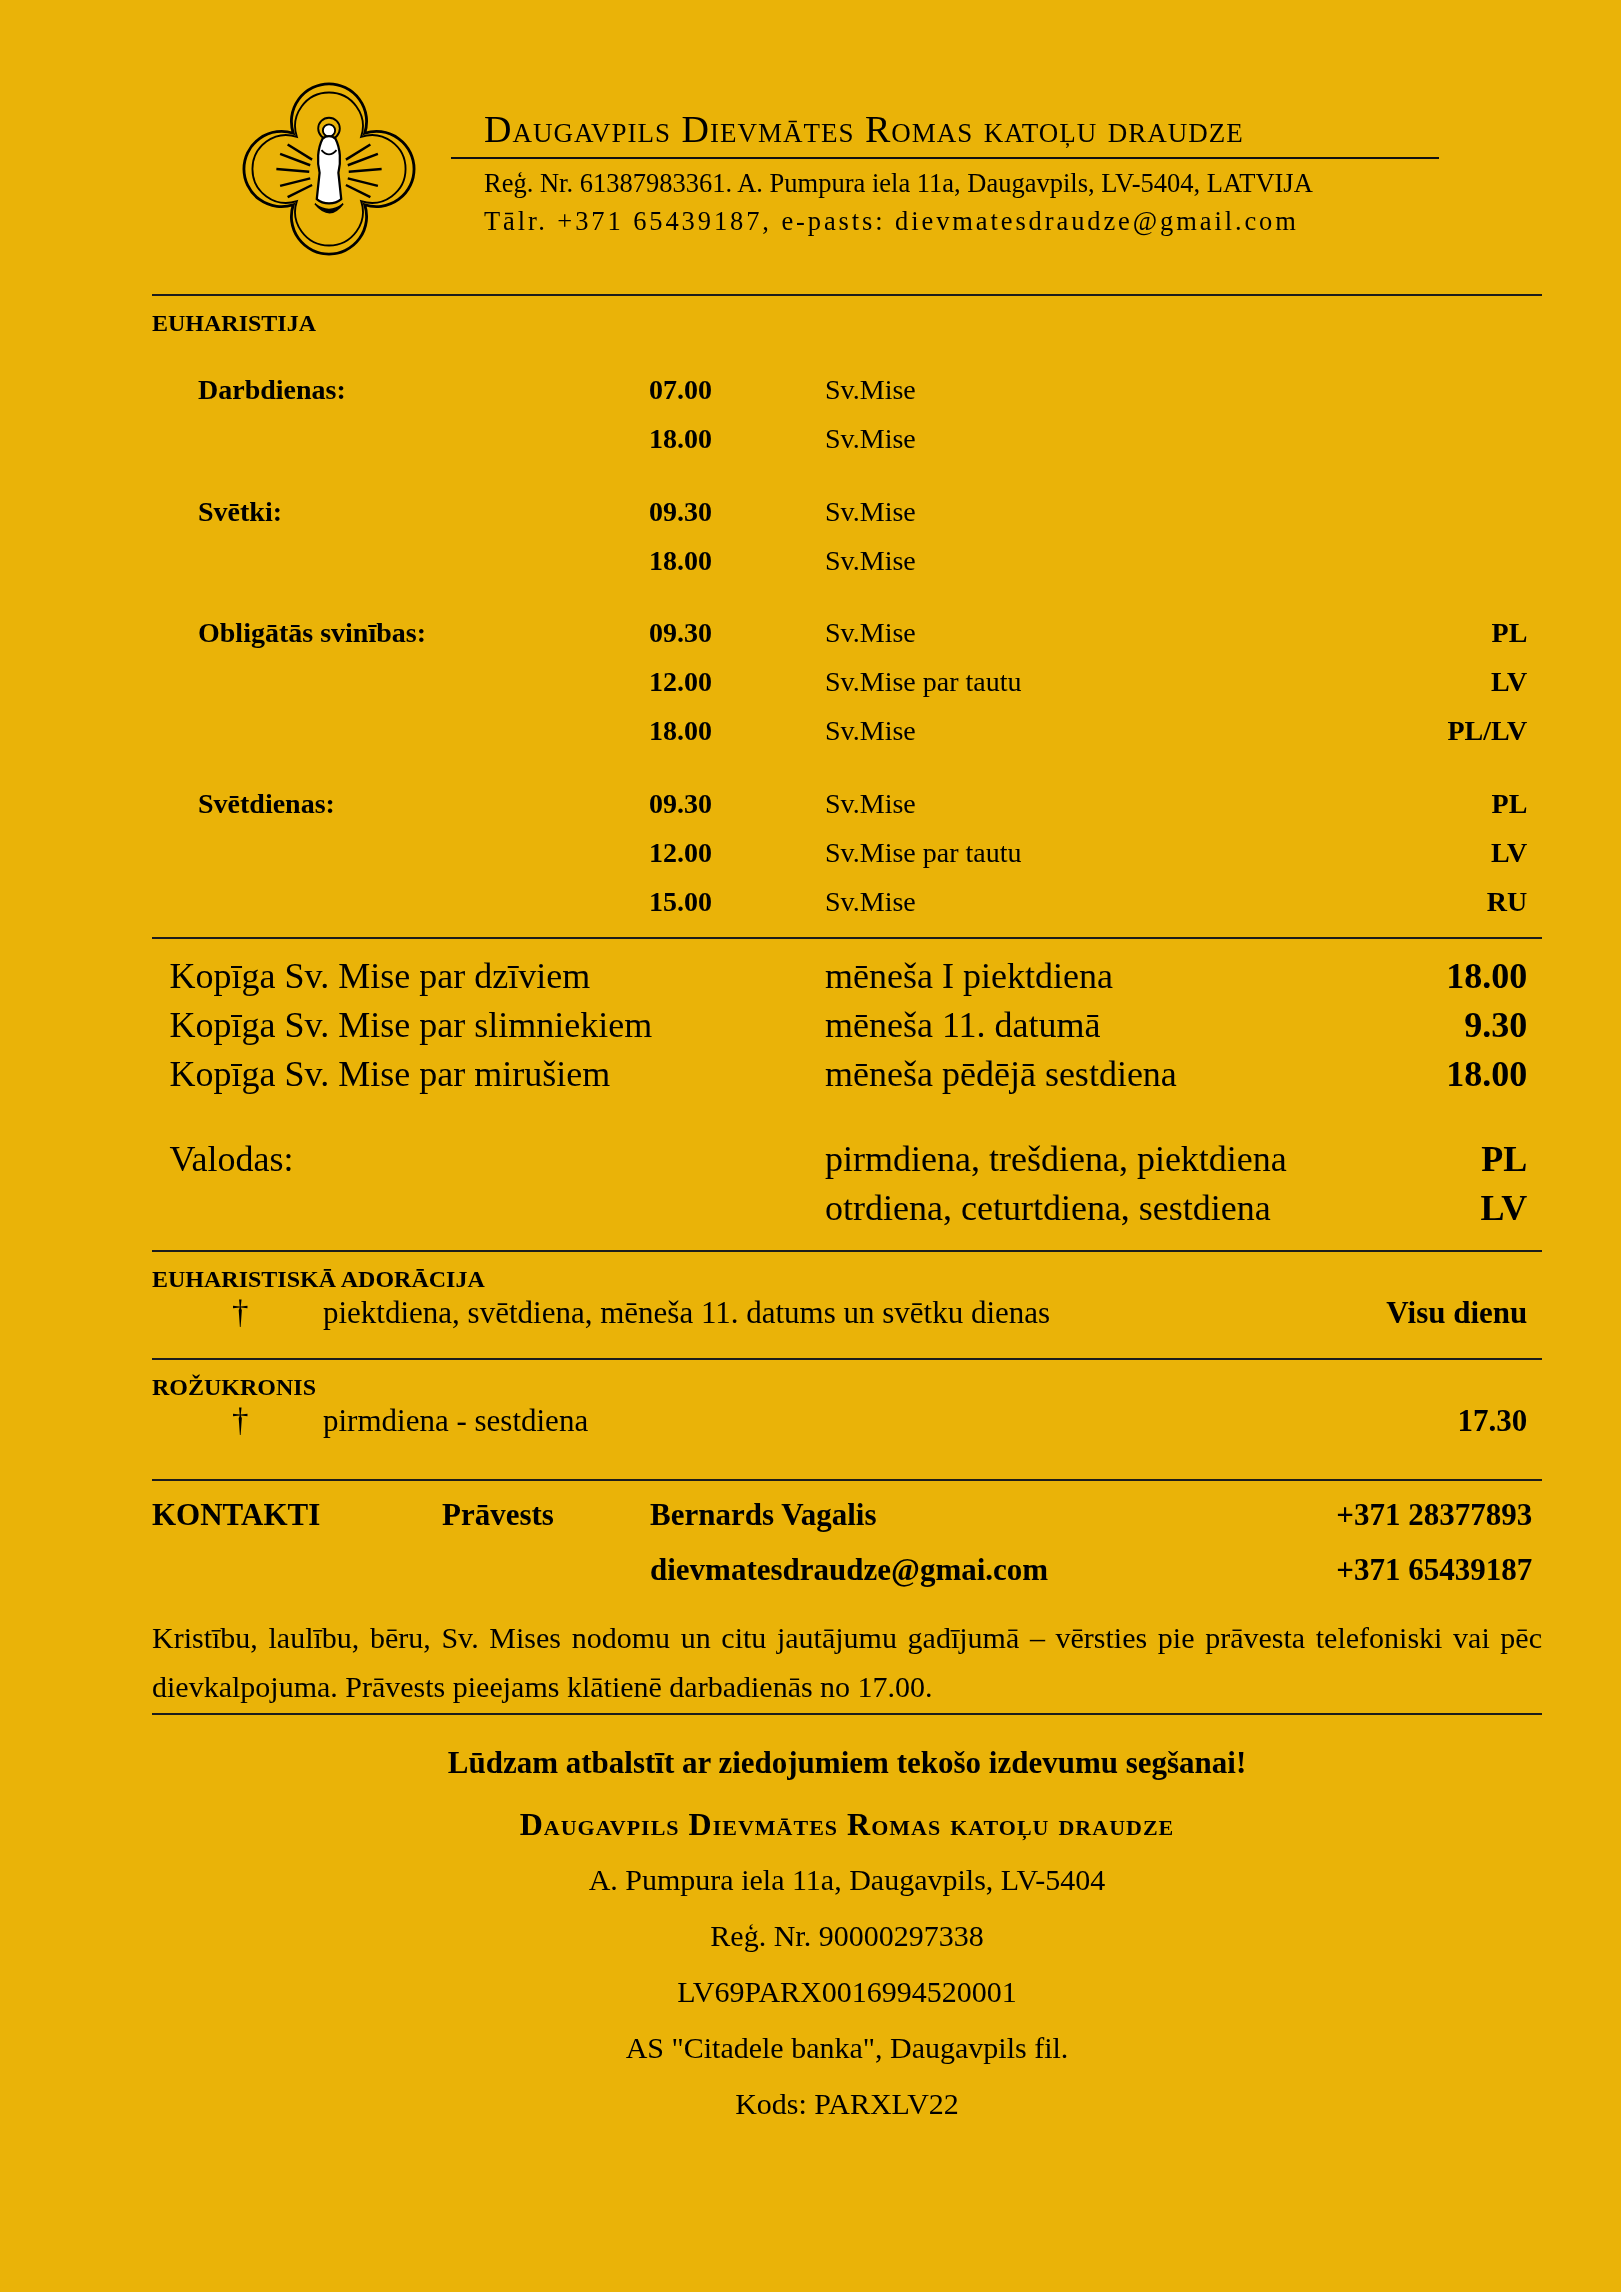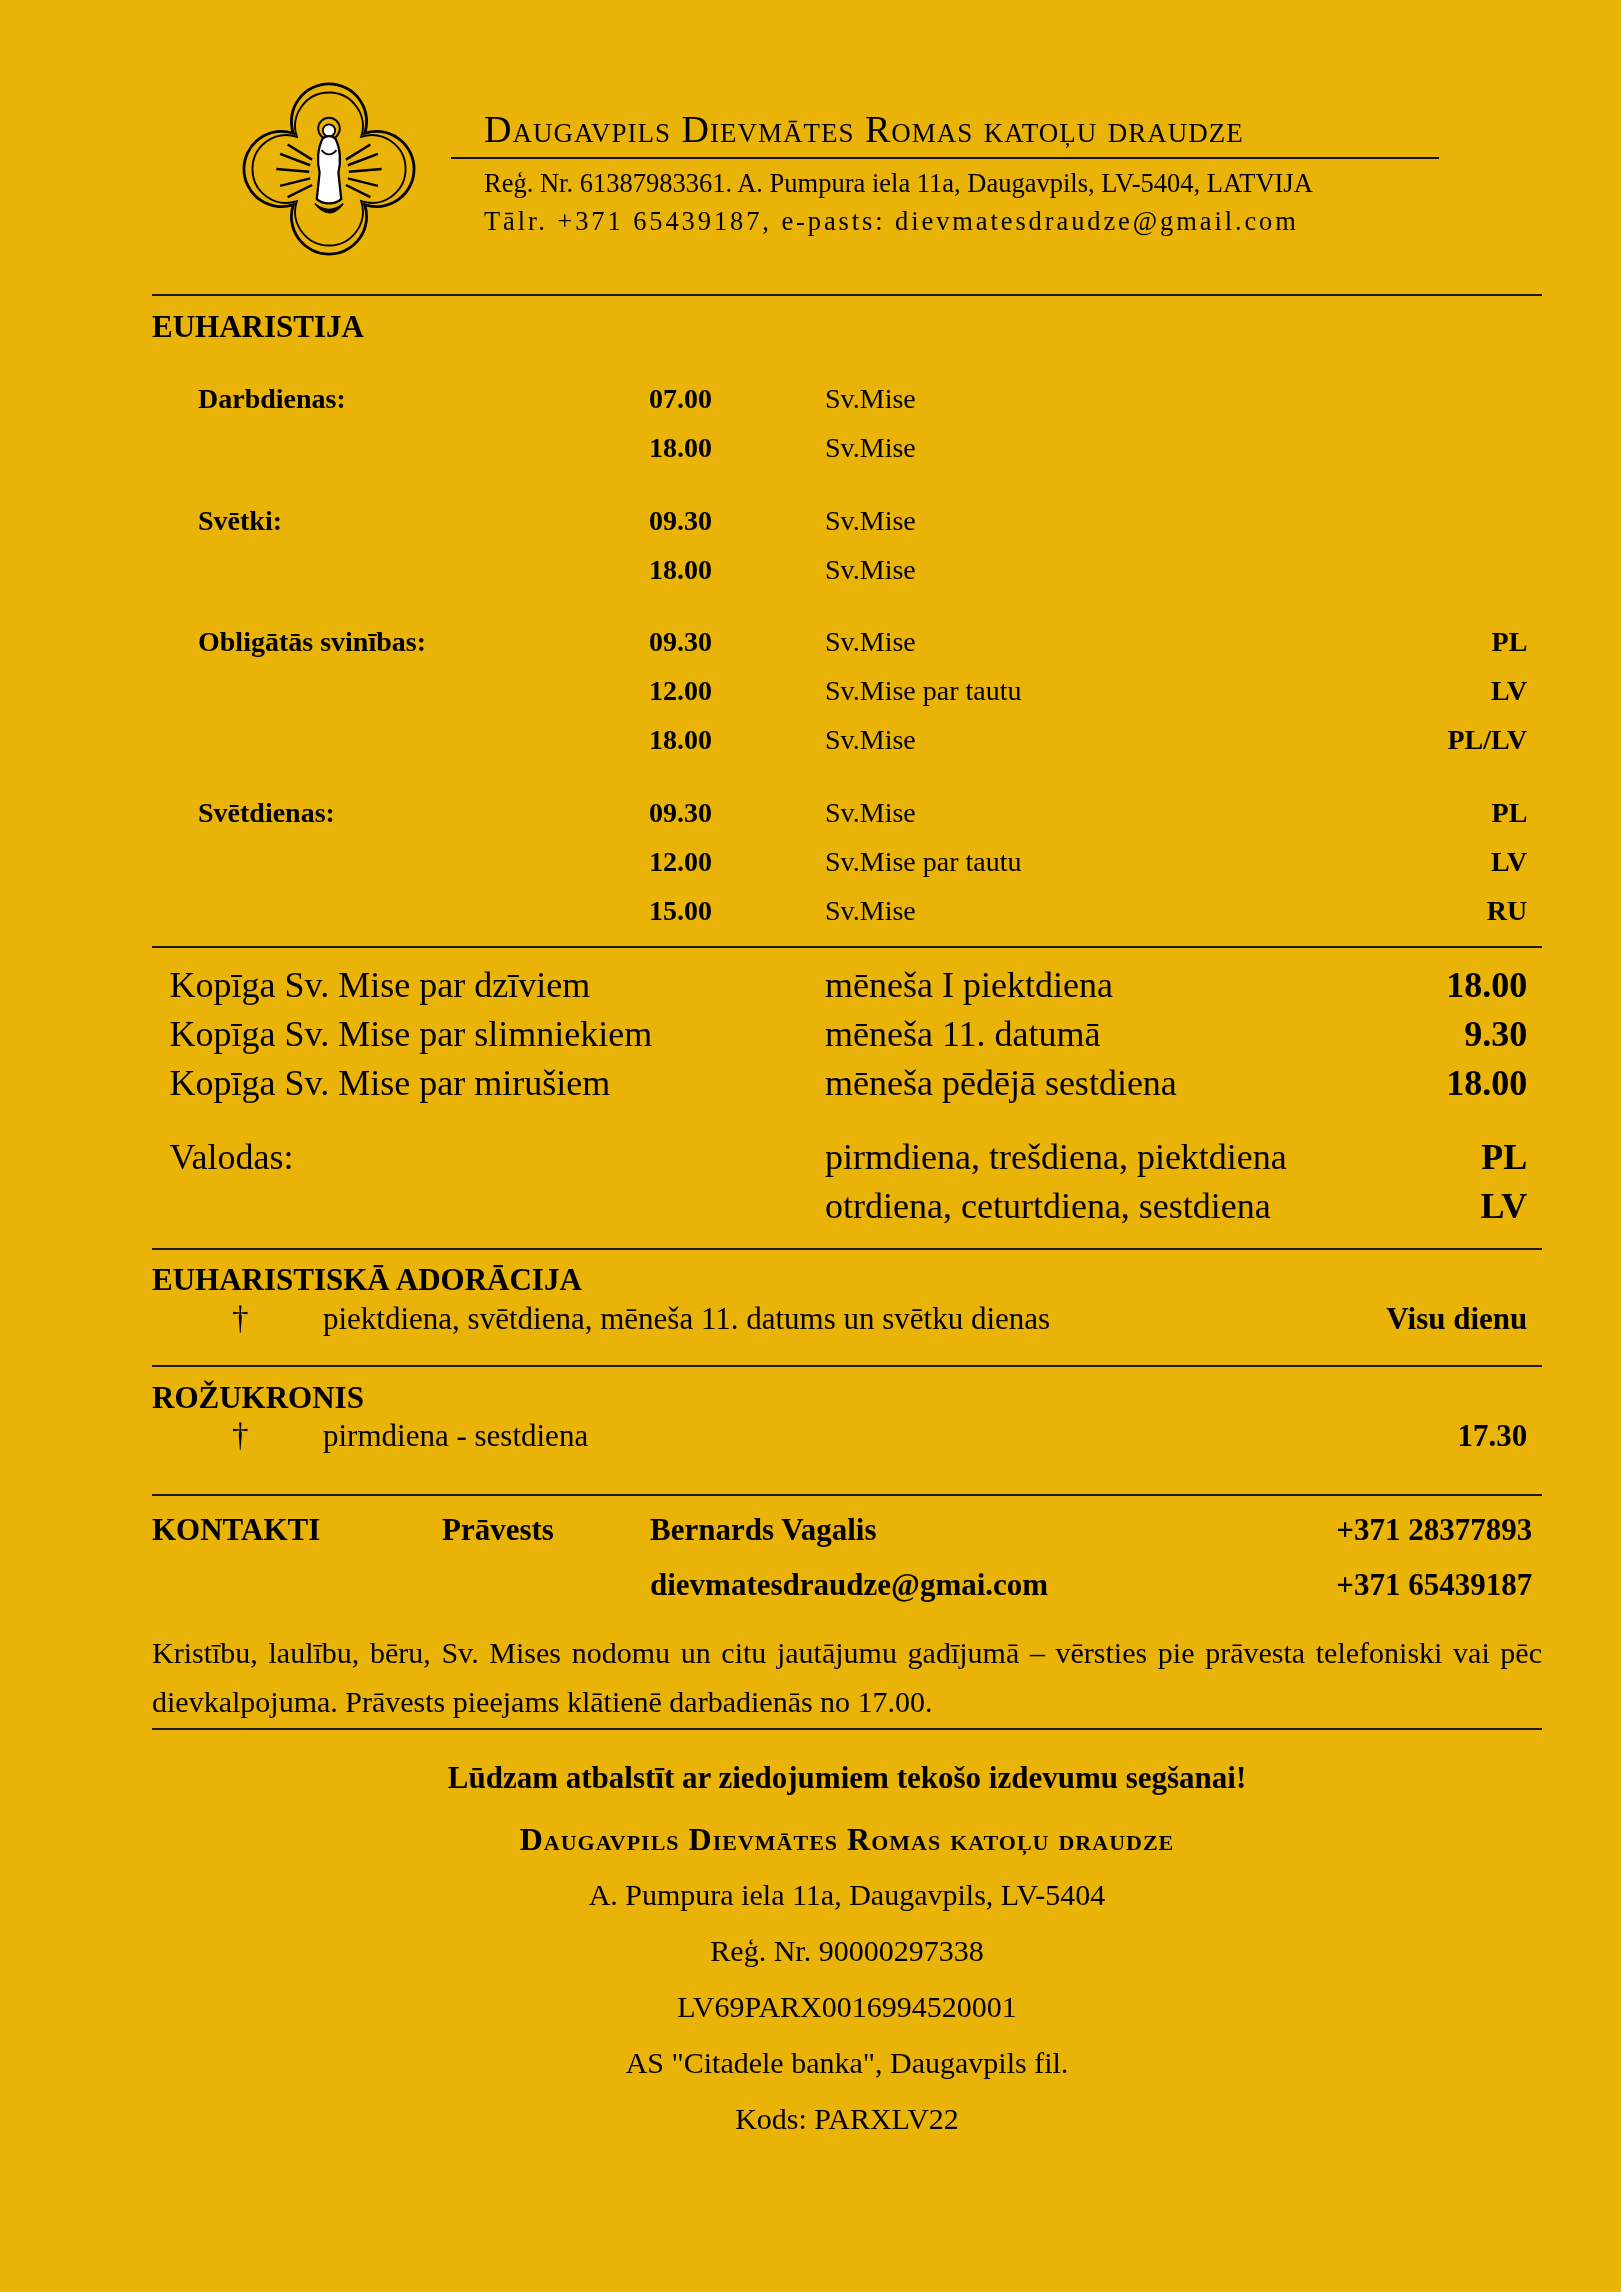--- a/index.html
+++ b/index.html
@@ -35,34 +35,34 @@
     letter-spacing:1px;
     line-height:1.1;
   }
   .rule{border:0;border-top:2.9px solid #1c1c1c;margin:0;}
   .rule-1{margin-top:29px;}
   .rule-2{margin-top:19.6px;}
   .rule-3{margin-top:13.7px;}
   .rule-4{margin-top:13.7px;}
   .rule-5{margin-top:25.5px;}
   .rule-6{margin-top:2px;}
-  .section-heading{font-size:31px;font-weight:bold;margin-top:11.8px;line-height:1.25;}
+  .section-heading{font-size:24px;font-weight:bold;margin-top:11.8px;line-height:1.25;}
   
   .sched{margin-top:19.6px;}
   .sgroup{margin-top:23.5px;}
   .sgroup:first-child{margin-top:0;}
   .srow{display:flex;align-items:flex-end;height:49px;font-size:28px;}
   .scol-label{width:497px;box-sizing:border-box;padding-left:46px;font-weight:bold;}
   .scol-time{width:176px;font-weight:bold;}
   .scol-desc{flex:1;}
   .scol-lang{font-weight:bold;text-align:right;padding-right:14.7px;min-width:127px;}
   
   .common{margin-top:15.7px;}
   .crow{display:flex;align-items:baseline;height:49px;font-size:36px;}
-  .crow-gap{margin-top:25px;}
+  .crow-gap{margin-top:36px;}
   .ccol-label{width:673px;box-sizing:border-box;padding-left:17.6px;}
   .ccol-when{flex:1;}
   .ccol-time{font-weight:bold;text-align:right;padding-right:14.7px;min-width:137px;}
   
   .drow{display:flex;align-items:baseline;height:51px;font-size:31px;}
   .dcell-dagger{padding-left:80px;width:91px;box-sizing:content-box;font-size:33px;}
   .dcell-text{flex:1;}
   .dcell-value{font-weight:bold;text-align:right;padding-right:14.7px;white-space:nowrap;}
   
   .contacts{margin-top:16px;}

